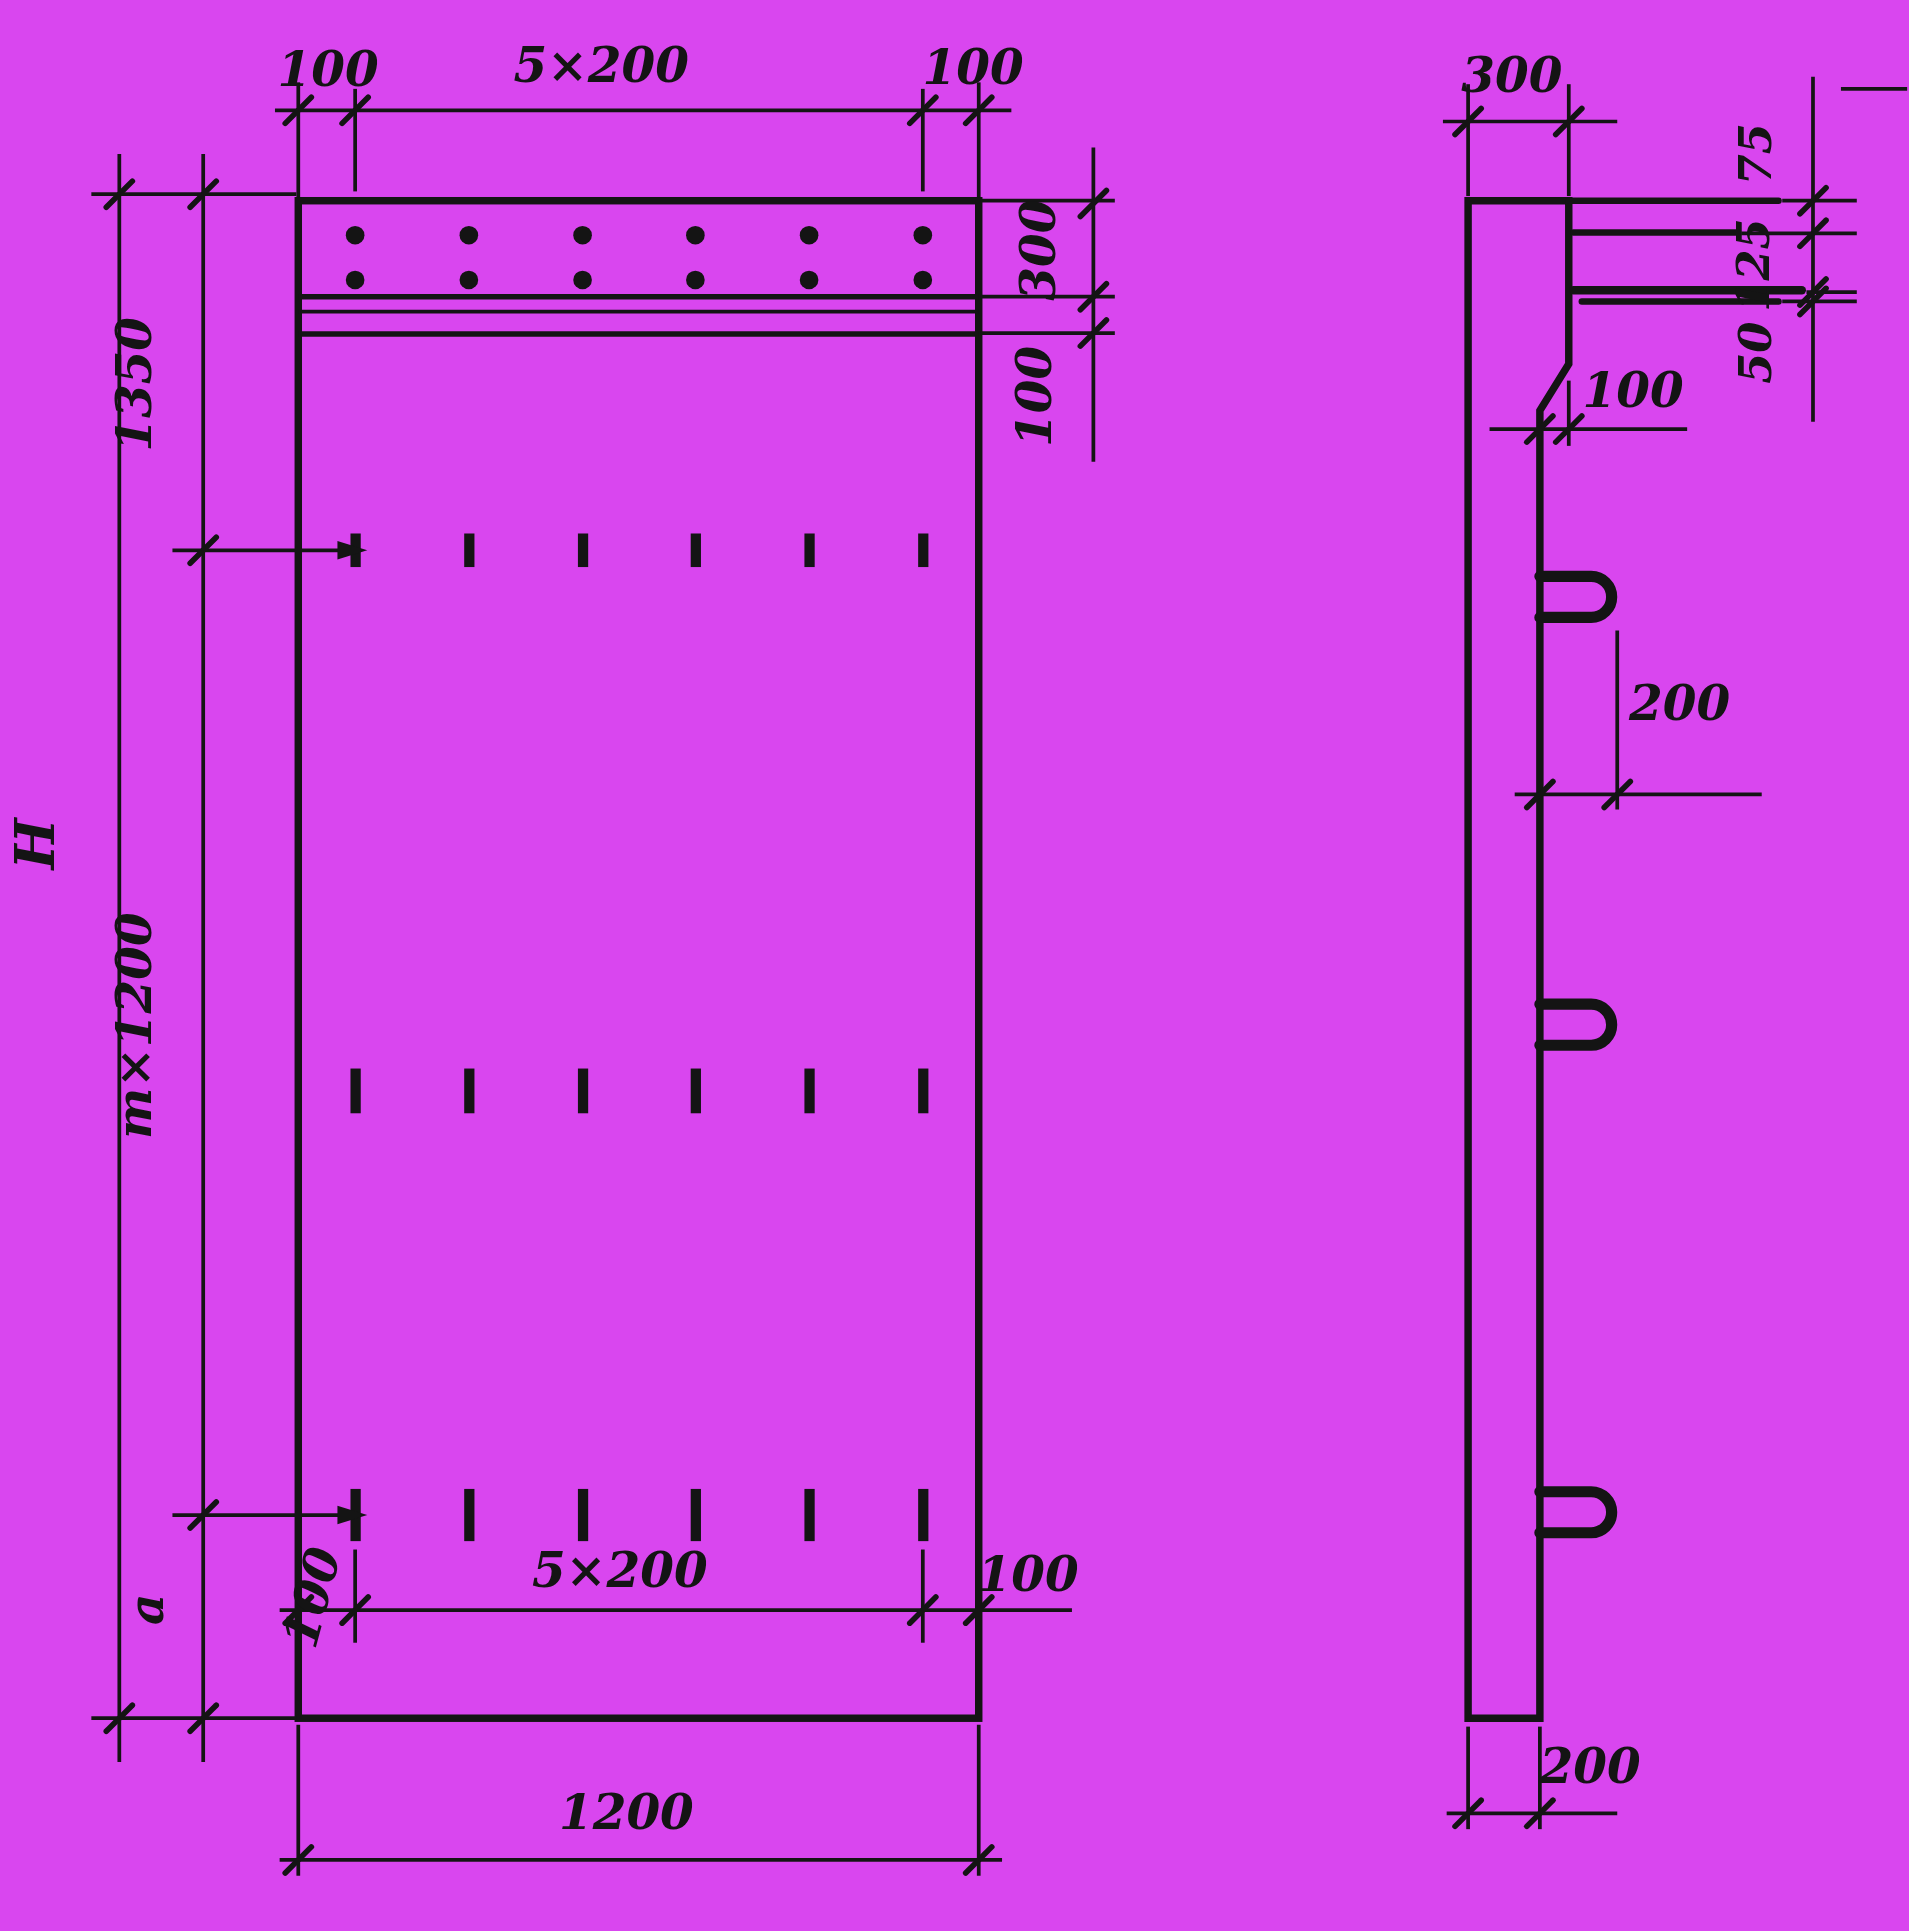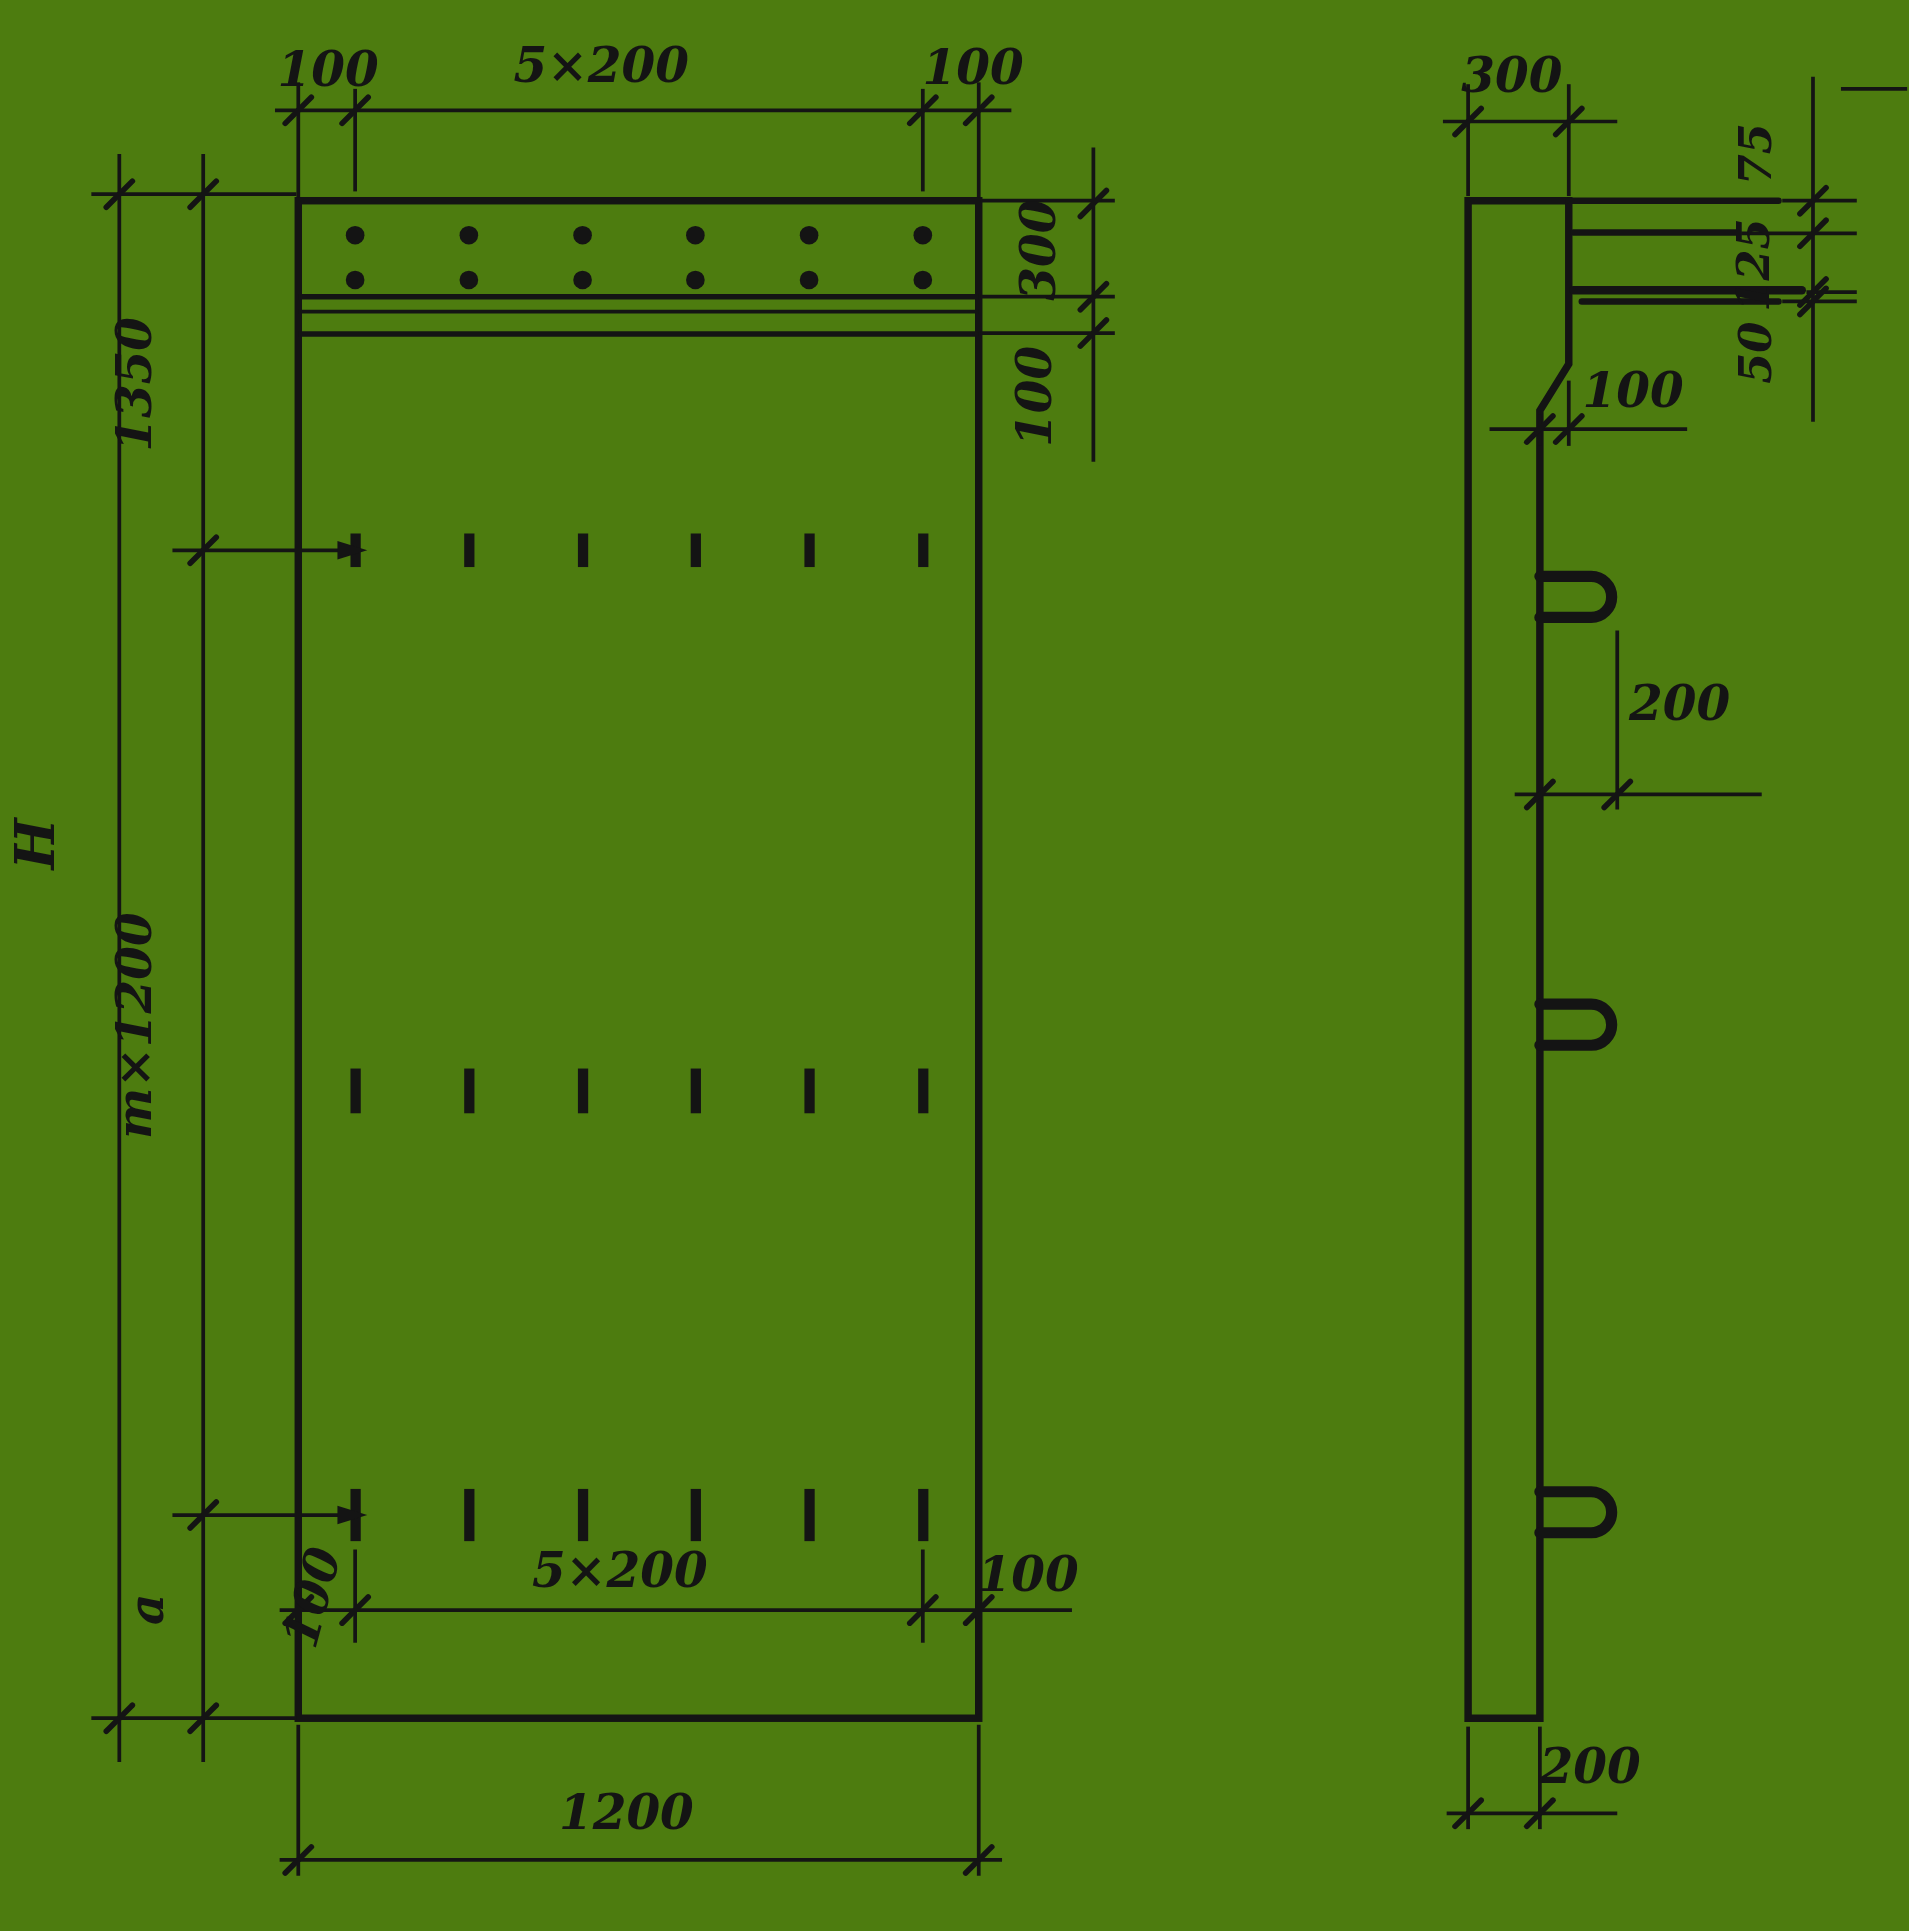--- a/index.html
+++ b/index.html
@@ -1,16 +1,16 @@
 <!DOCTYPE html>
 <html style="font-size:15px"><head>
 <meta charset="utf-8">
 <style>
   html,body{margin:0;padding:0;background:#fff;}
-  .sheet{position:relative;width:1909px;height:1932px;background:#4d7c0f;overflow:hidden;}
+  .sheet{position:relative;width:1909px;height:1932px;background:#d946ef;overflow:hidden;}
   svg{position:absolute;left:0;top:0;}
   .outline{stroke:#141414;stroke-width:8;fill:none;stroke-linecap:square;}
   .thick6{stroke:#141414;stroke-width:6;fill:none;}
   .thick4{stroke:#141414;stroke-width:4;fill:none;}
   .bar7{stroke:#141414;stroke-width:7;fill:none;stroke-linecap:round;}
   .bar9{stroke:#141414;stroke-width:9;fill:none;stroke-linecap:round;}
   .dim{stroke:#141414;stroke-width:4;fill:none;}
   .ext{stroke:#141414;stroke-width:4;fill:none;}
   .tick{stroke:#141414;stroke-width:6;fill:none;stroke-linecap:round;}
   .loop{stroke:#141414;stroke-width:12;fill:none;stroke-linecap:round;}

